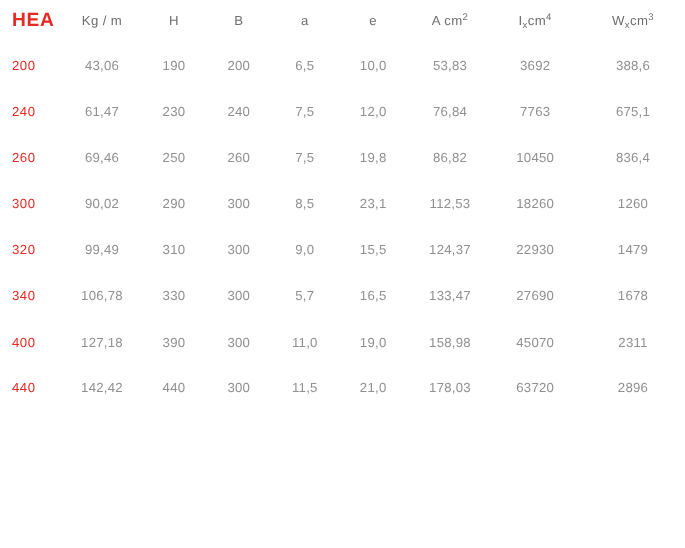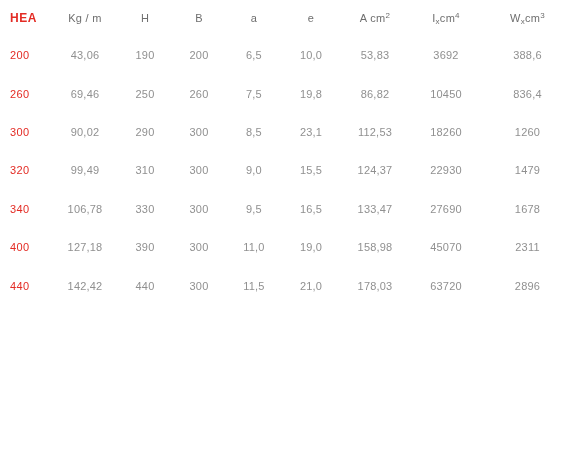--- a/index.html
+++ b/index.html
@@ -48,21 +48,21 @@
     font-size: 11px;
     color: #6e6e6e;
     letter-spacing: 0.3px;
     vertical-align: middle;
   }
   thead th.h-hea {
     color: #e32b24;
     font-weight: bold;
     text-align: left;
     padding-left: 10px;
-    font-size: 12px;
+    font-size: 16px;
     letter-spacing: 0.6px;
   }
   thead th.h-num {
     text-align: center;
   }
   thead th sub {
     font-size: 8px;
     vertical-align: baseline;
     position: relative;
     top: 2px;
@@ -128,20 +128,31 @@
         <td class="cell-num">43,06</td>
         <td class="cell-num">190</td>
         <td class="cell-num">200</td>
         <td class="cell-num">6,5</td>
         <td class="cell-num">10,0</td>
         <td class="cell-num">53,83</td>
         <td class="cell-num">3692</td>
         <td class="cell-num">388,6</td>
       </tr>
       <tr>
+        <td class="cell-hea">240</td>
+        <td class="cell-num">61,47</td>
+        <td class="cell-num">230</td>
+        <td class="cell-num">240</td>
+        <td class="cell-num">7,5</td>
+        <td class="cell-num">12,0</td>
+        <td class="cell-num">76,84</td>
+        <td class="cell-num">7763</td>
+        <td class="cell-num">675,1</td>
+      </tr>
+      <tr>
         <td class="cell-hea">260</td>
         <td class="cell-num">69,46</td>
         <td class="cell-num">250</td>
         <td class="cell-num">260</td>
         <td class="cell-num">7,5</td>
         <td class="cell-num">19,8</td>
         <td class="cell-num">86,82</td>
         <td class="cell-num">10450</td>
         <td class="cell-num">836,4</td>
       </tr>
@@ -165,21 +176,21 @@
         <td class="cell-num">15,5</td>
         <td class="cell-num">124,37</td>
         <td class="cell-num">22930</td>
         <td class="cell-num">1479</td>
       </tr>
       <tr>
         <td class="cell-hea">340</td>
         <td class="cell-num">106,78</td>
         <td class="cell-num">330</td>
         <td class="cell-num">300</td>
-        <td class="cell-num">9,5</td>
+        <td class="cell-num">5,7</td>
         <td class="cell-num">16,5</td>
         <td class="cell-num">133,47</td>
         <td class="cell-num">27690</td>
         <td class="cell-num">1678</td>
       </tr>
       <tr>
         <td class="cell-hea">400</td>
         <td class="cell-num">127,18</td>
         <td class="cell-num">390</td>
         <td class="cell-num">300</td>

